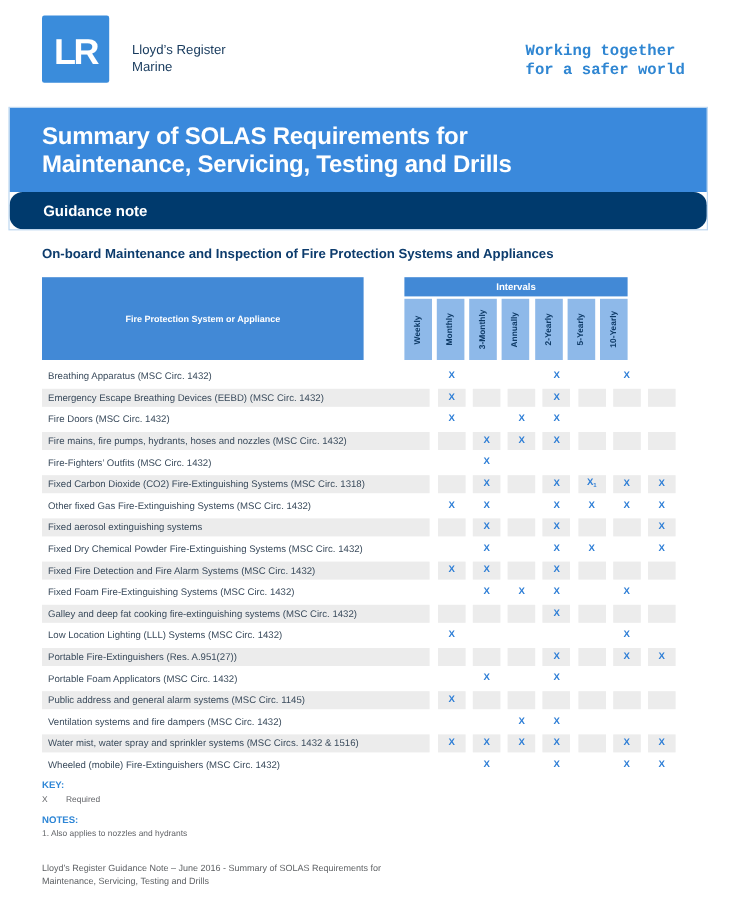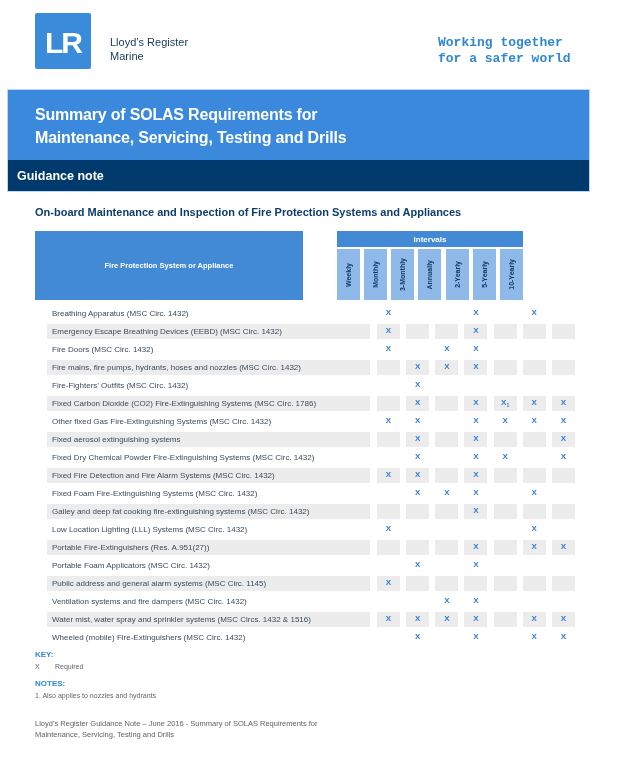--- a/index.html
+++ b/index.html
@@ -10,24 +10,24 @@
   
   .logo{
     position:absolute; left:35px; top:13px; width:56px; height:56px;
     background:#3a8cdb; border-radius:2px; display:flex; align-items:center; justify-content:center;
   }
   .brand-name{position:absolute; left:110px; top:35px; font-size:11px; line-height:14px; color:#16395c;}
   .tagline{position:absolute; left:438px; top:35px; font-size:13px; line-height:16px; color:#2f86d2; font-weight:bold;font-family:Liberation Mono, monospace;}
   
   .banner-wrap{position:absolute; left:8px; top:90px; width:581px; outline:1px solid #bdd7f1;}
   .banner{height:70px; background:#3a89dc; color:#ffffff;}
-  .banner-title{padding:13px 0 0 27px; font-size:16px; line-height:23px; font-weight:bold; letter-spacing:-0.2px;}
+  .banner-title{padding:13px 0 0 27px; font-size:20px; line-height:23px; font-weight:bold; letter-spacing:-0.2px;}
   .guidance{
     height:31px; background:#003a6d; color:#ffffff; display:flex; align-items:center;
-    padding-left:9px; font-size:12.5px; font-weight:bold;
+    padding-left:28px; font-size:12.5px; font-weight:bold;border-radius:11px;
   }
   
   .section-heading{
     position:absolute; left:35px; top:206px; margin:0; font-size:11px; font-weight:bold; color:#0d3c6d;
   }
   
   .thead{position:absolute; left:35px; top:231px; width:528px; height:69px; display:flex;}
   .name-header{
     width:268px; background:#4289d6; color:#ffffff; font-size:7.5px; font-weight:bold;
     display:flex; align-items:center; justify-content:center; text-align:center;
@@ -40,21 +40,21 @@
   .cols{margin-top:2px; height:51px; display:flex; justify-content:space-between;}
   .col-head{
     width:23px; height:51px; background:#8eb9e9;
     display:flex; align-items:center; justify-content:center;
   }
   .col-head span{
     writing-mode:vertical-rl; transform:rotate(180deg);
     font-size:7px; font-weight:bold; color:#0e3a66; white-space:nowrap;
   }
   
-  .tbody{position:absolute; left:35px; top:304px; width:528px;margin-left:12px;}
+  .tbody{position:absolute; left:35px; top:304px; width:528px;}
   .row{height:18px; display:flex; align-items:stretch;}
   .name-cell{
     width:323px; margin:1.5px 0; display:flex; align-items:center; padding-left:5px;
     box-sizing:border-box; font-size:8px; color:#3a4b5c; white-space:nowrap; overflow:hidden;
   }
   .marks{margin-left:7px; width:198px; display:flex; justify-content:space-between;}
   .mark-cell{width:23px; margin:1.5px 0; display:flex; align-items:center; justify-content:center;}
   .row.alt .name-cell, .row.alt .mark-cell{background:#ececec;}
   .xmark{font-size:8px; font-weight:bold; color:#2e7ed6; line-height:1;}
   .xmark sub{font-size:5px; vertical-align:-1.5px;}
@@ -206,21 +206,21 @@
             <span class="xmark">X</span>
           </div>
           <div class="mark-cell"></div>
           <div class="mark-cell"></div>
           <div class="mark-cell"></div>
           <div class="mark-cell"></div>
           <div class="mark-cell"></div>
         </div>
       </div>
       <div class="row alt">
-        <div class="name-cell">Fixed Carbon Dioxide (CO2) Fire-Extinguishing Systems (MSC Circ. 1786)</div>
+        <div class="name-cell">Fixed Carbon Dioxide (CO2) Fire-Extinguishing Systems (MSC Circ. 1318)</div>
         <div class="marks">
           <div class="mark-cell"></div>
           <div class="mark-cell">
             <span class="xmark">X</span>
           </div>
           <div class="mark-cell"></div>
           <div class="mark-cell">
             <span class="xmark">X</span>
           </div>
           <div class="mark-cell">

